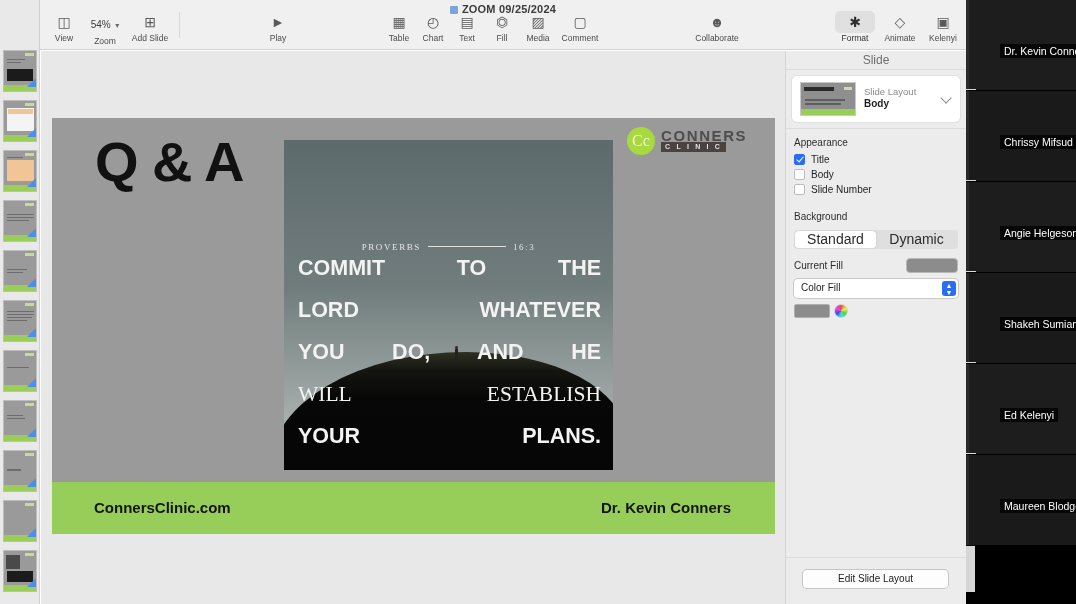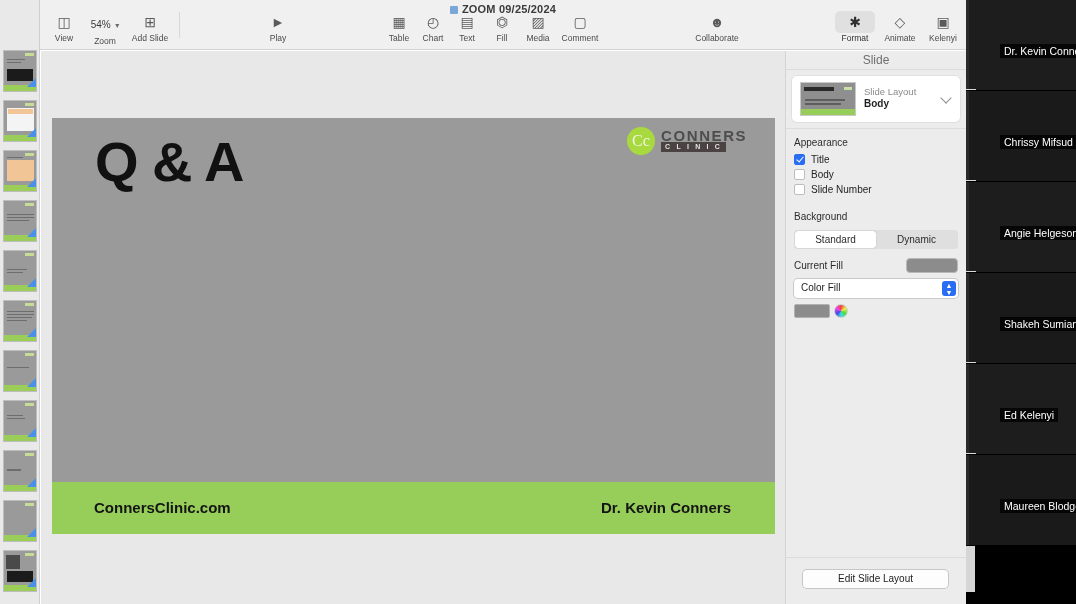--- a/index.html
+++ b/index.html
@@ -257,21 +257,21 @@
     width:3px; height:6px; border-right:1.6px solid #fff; border-bottom:1.6px solid #fff;
     transform: rotate(40deg);
   }
   .cb-lb { font-size: 10px; color:#242424; }
 
   .seg {
     margin: 4px 8px 0 8px; height: 19px;
     background:#dfdfdf; border-radius: 4px; display:flex; padding: 1px;
   }
   .seg div {
-    flex: 1; text-align:center; font-size: 10px; line-height: 17px; color:#2b2b2b;
+    flex: 1; text-align:center; font-size: 14px; line-height: 17px; color:#2b2b2b;
     border-radius: 3px;
   }
   .seg div.sel { background:#fff; box-shadow: 0 0 1px rgba(0,0,0,.35); }
 
   .fill-row {
     display:flex; align-items:center; justify-content:space-between;
     margin: 9px 8px 0 8px;
   }
   .fill-row .lb { font-size: 10px; color:#2b2b2b; }
   .fill-swatch-big {
@@ -501,20 +501,36 @@
 
         <div id="qa-title">Q &amp; A</div>
 
         <div id="logo">
           <div class="circ"></div>
           <div class="cc">Cc</div>
           <div class="conners">CONNERS</div>
           <div class="clinicbox">C L I N I C</div>
         </div>
 
+        <div id="photo">
+          <div id="hill2"></div>
+          <div id="person"></div>
+
+          <div id="ref">
+            <span>PROVERBS</span><span class="rule"></span><span>16:3</span>
+          </div>
+
+          <div id="quote">
+            <span class="row b">COMMIT TO THE</span>
+            <span class="row b">LORD WHATEVER</span>
+            <span class="row b">YOU DO, AND HE</span>
+            <span class="row l">WILL ESTABLISH</span>
+            <span class="row b">YOUR PLANS.</span>
+          </div>
+        </div>
 
         <div id="band">
           <div class="url">ConnersClinic.com</div>
           <div class="who">Dr. Kevin Conners</div>
         </div>
       </div>
     </div>
 
     <div id="inspector">
       <div id="insp-head">Slide</div>

